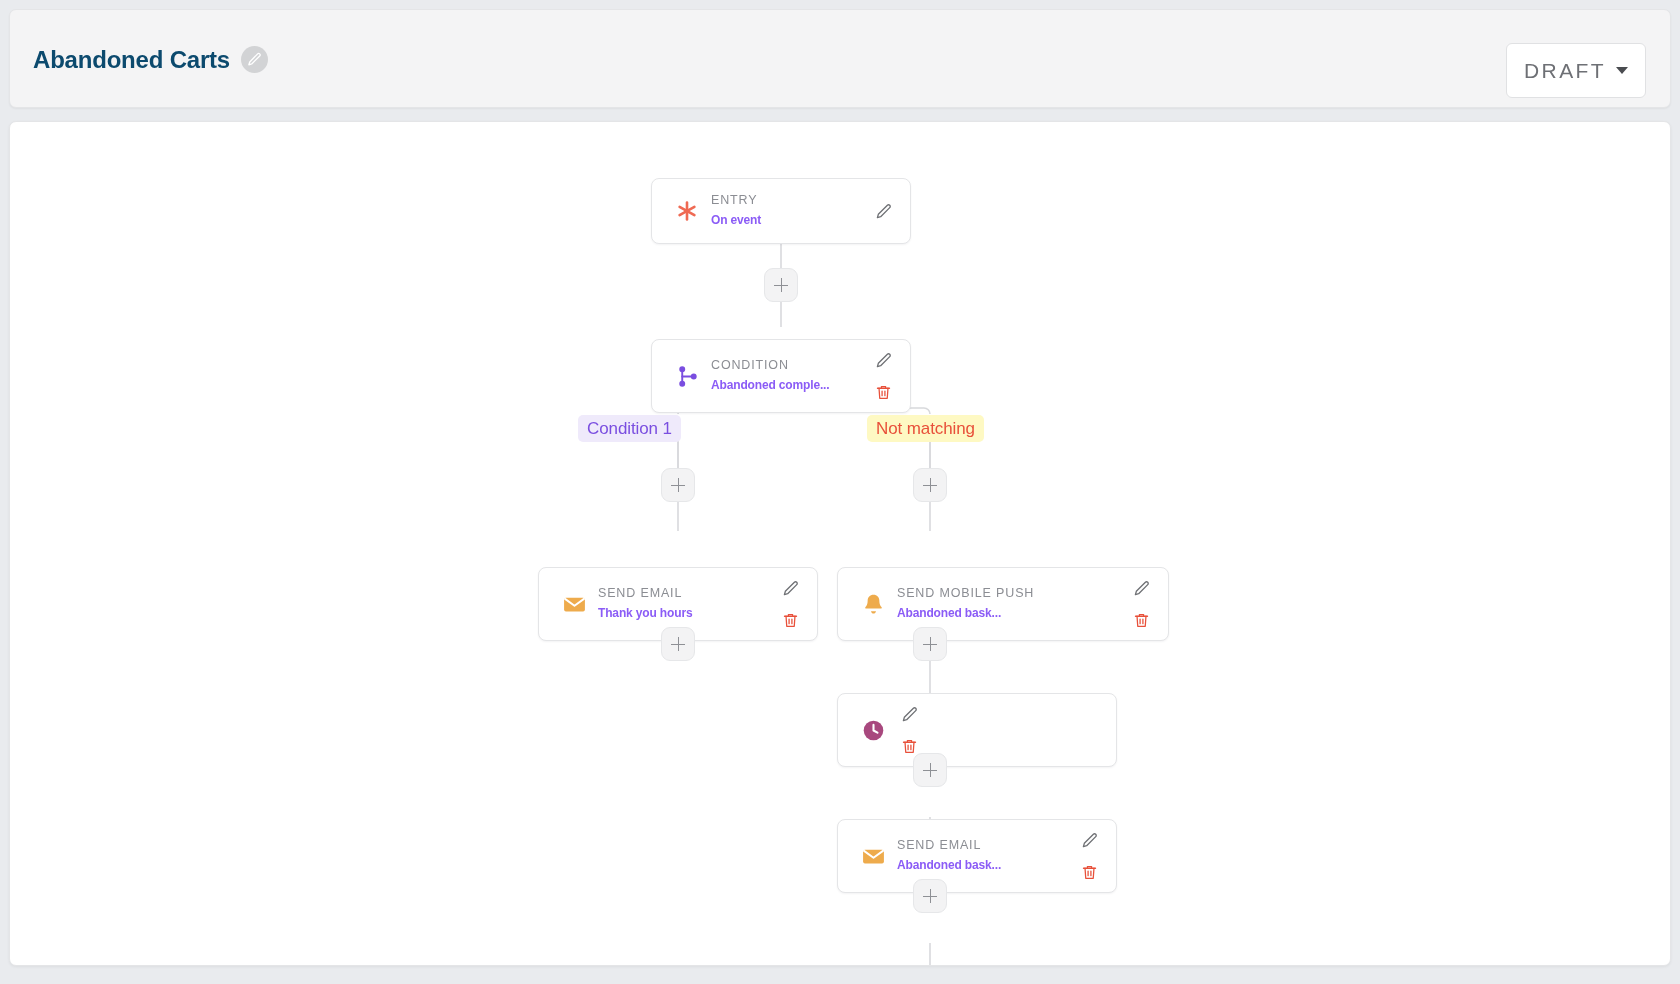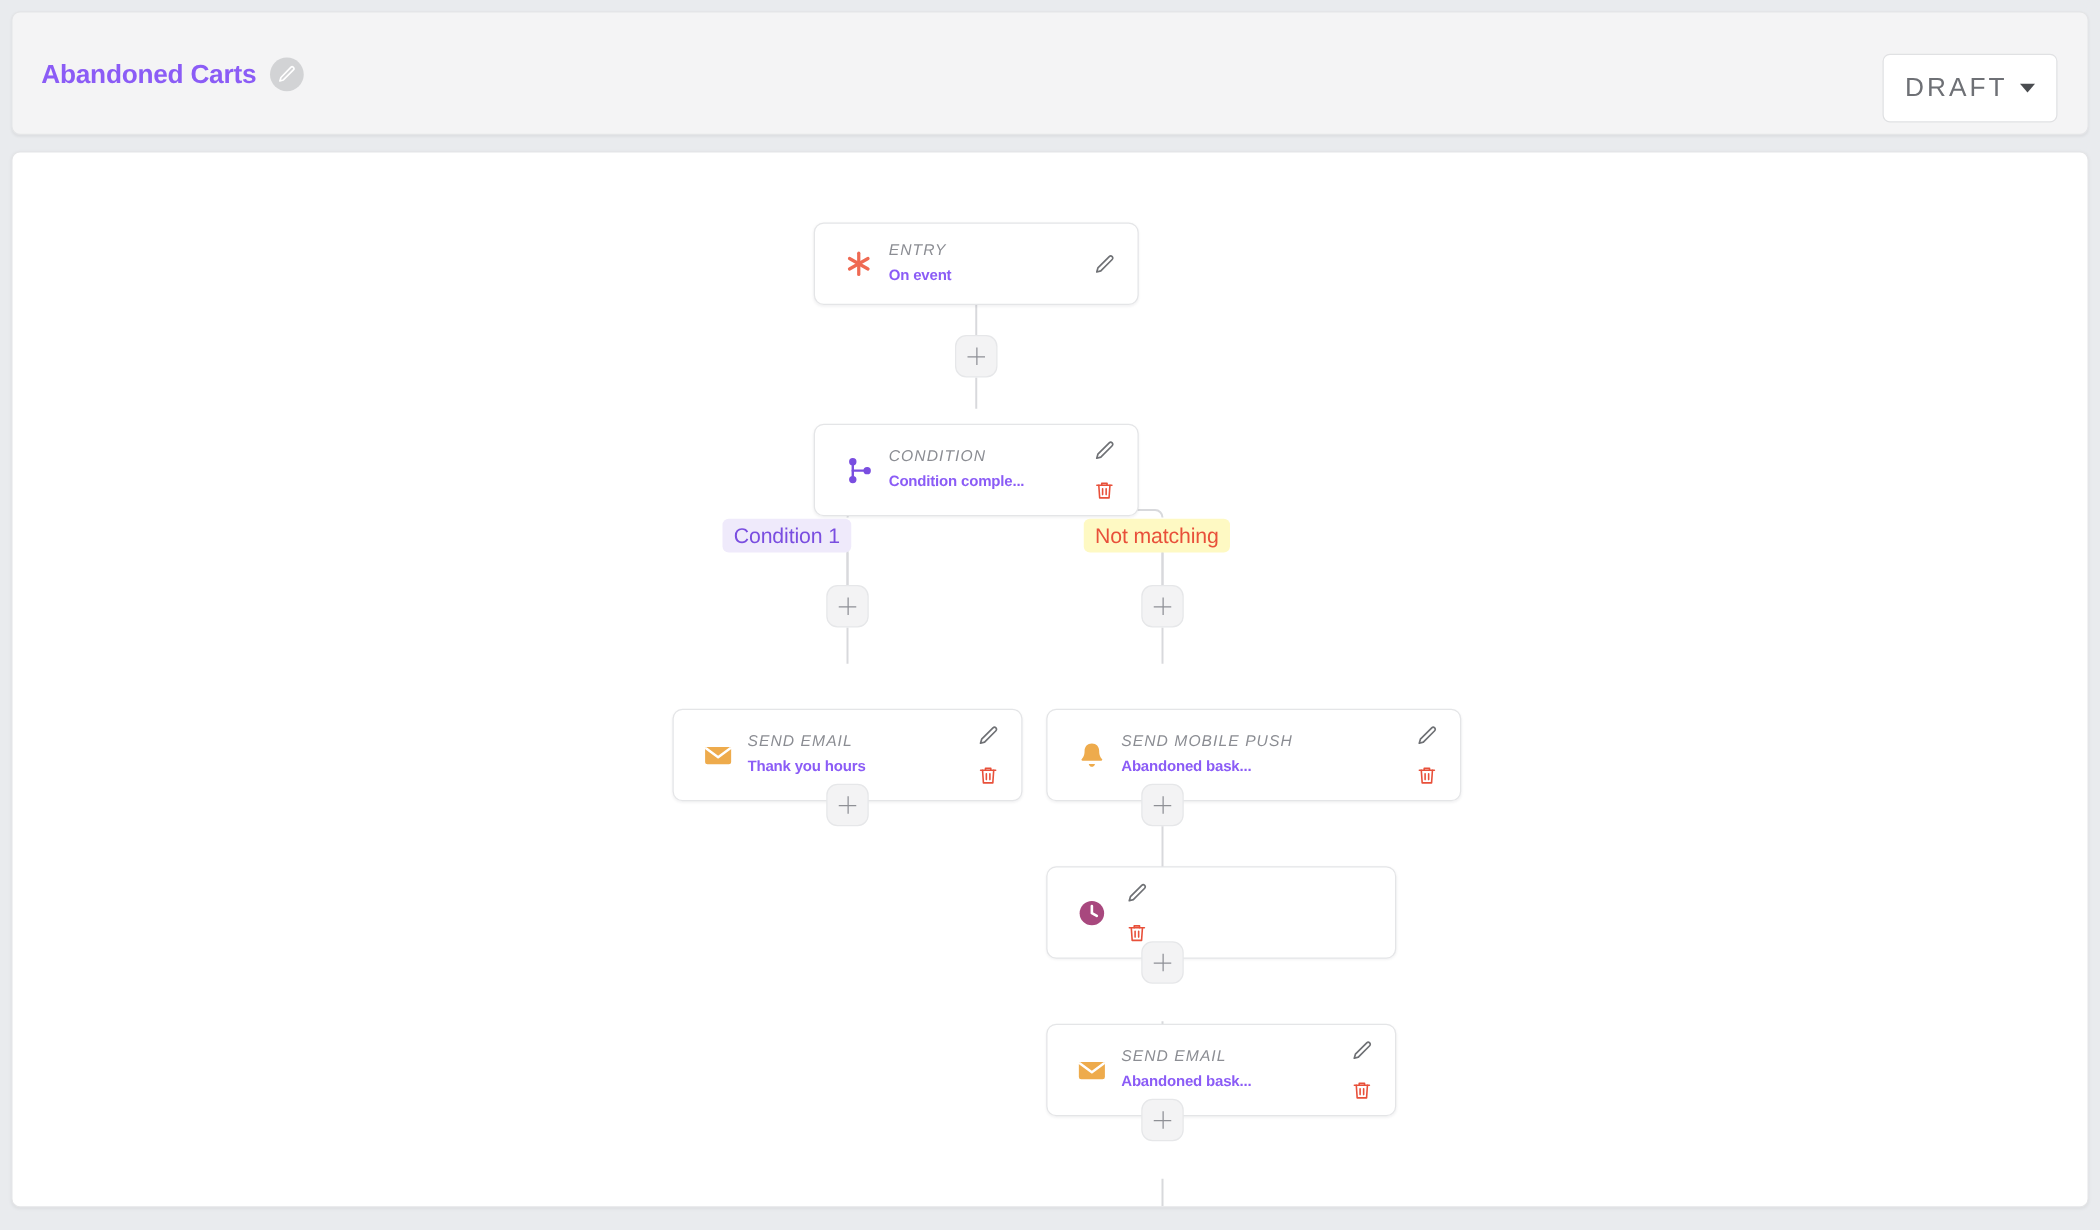--- a/index.html
+++ b/index.html
@@ -19,23 +19,23 @@
     border: 1px solid #e4e5e7;
     border-radius: 7px;
     box-shadow: 0 1px 2px rgba(0,0,0,0.05);
   }
   .title-wrap {
     position: absolute;
     left: 23px; top: 0; height: 99px;
     display: flex; align-items: center; gap: 11px;
   }
   .page-title {
-    font-size: 21px;
+    font-size: 24px;
     font-weight: bold;
-    color: #8b5cf6;
+    color: #0c4a6e;
     letter-spacing: -0.2px;
   }
   .title-edit-btn {
     width: 27px; height: 27px;
     border-radius: 50%;
     background: #d2d3d5;
     display: flex; align-items: center; justify-content: center;
     cursor: pointer;
   }
   .title-edit-btn svg { display: block; }
@@ -107,21 +107,20 @@
     overflow: hidden;
   }
   .node-kind {
     font-size: 12.5px;
     letter-spacing: 0.85px;
     color: #8b8d93;
     font-weight: normal;
     text-transform: uppercase;
     line-height: 17px;
     white-space: nowrap;
-    font-style: italic;
   }
   .node-name {
     font-size: 12px;
     font-weight: bold;
     color: #8b5cf6;
     line-height: 23px;
     white-space: nowrap;
     overflow: hidden;
     text-overflow: ellipsis;
     letter-spacing: -0.15px;
@@ -263,21 +262,21 @@
         <svg width="23" height="23" viewBox="0 0 24 24" fill="none" stroke="#7a4ee0" stroke-width="2" stroke-linecap="round" stroke-linejoin="round">
           <circle cx="6.5" cy="4.5" r="2.1" fill="#7a4ee0"></circle>
           <circle cx="6.5" cy="19.5" r="2.1" fill="#7a4ee0"></circle>
           <circle cx="18.5" cy="12" r="2.1" fill="#7a4ee0"></circle>
           <path d="M6.5 6.6 V17.4"></path>
           <path d="M6.5 12 H16.4"></path>
         </svg>
       </span>
       <span class="node-text">
         <span class="node-kind">CONDITION</span>
-        <span class="node-name" style="display:block">Condition comple...</span>
+        <span class="node-name" style="display:block">Abandoned comple...</span>
       </span>
       <span class="node-actions">
         <span class="act">
           <svg width="17" height="17" viewBox="0 0 24 24" fill="none" stroke="#6f7175" stroke-width="1.9" stroke-linecap="round" stroke-linejoin="round">
             <path d="M17.5 3.2a2.3 2.3 0 0 1 3.3 3.3L8 19.3 3.4 20.6 4.7 16z"></path>
           </svg>
         </span>
         <span class="act">
           <svg width="17" height="17" viewBox="0 0 24 24" fill="none" stroke="#e8503a" stroke-width="1.8" stroke-linecap="round" stroke-linejoin="round">
             <path d="M3.5 6h17"></path>

